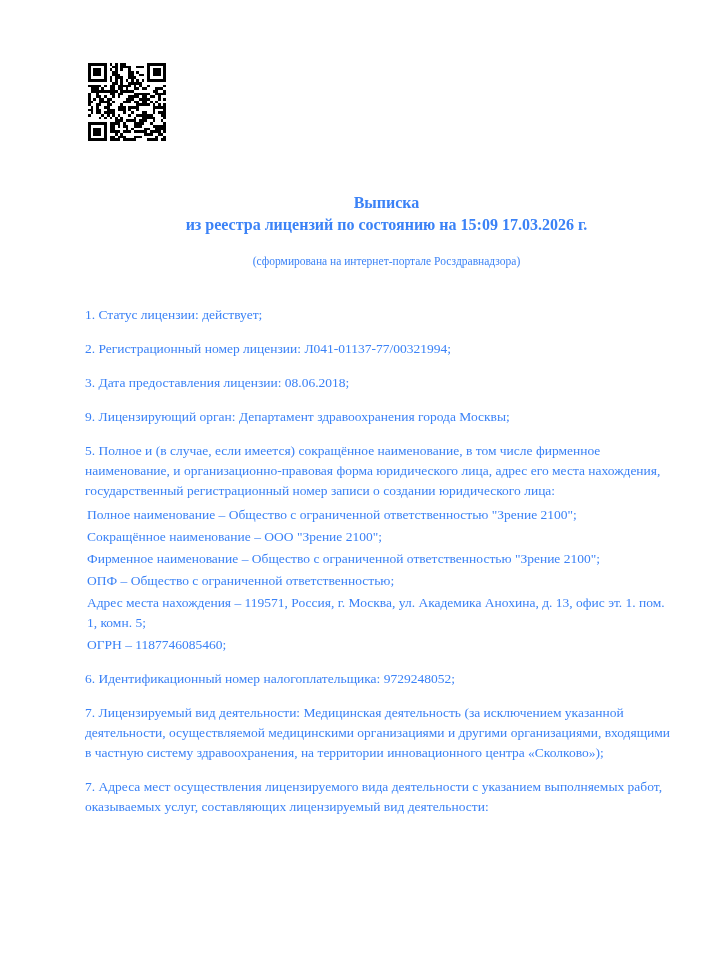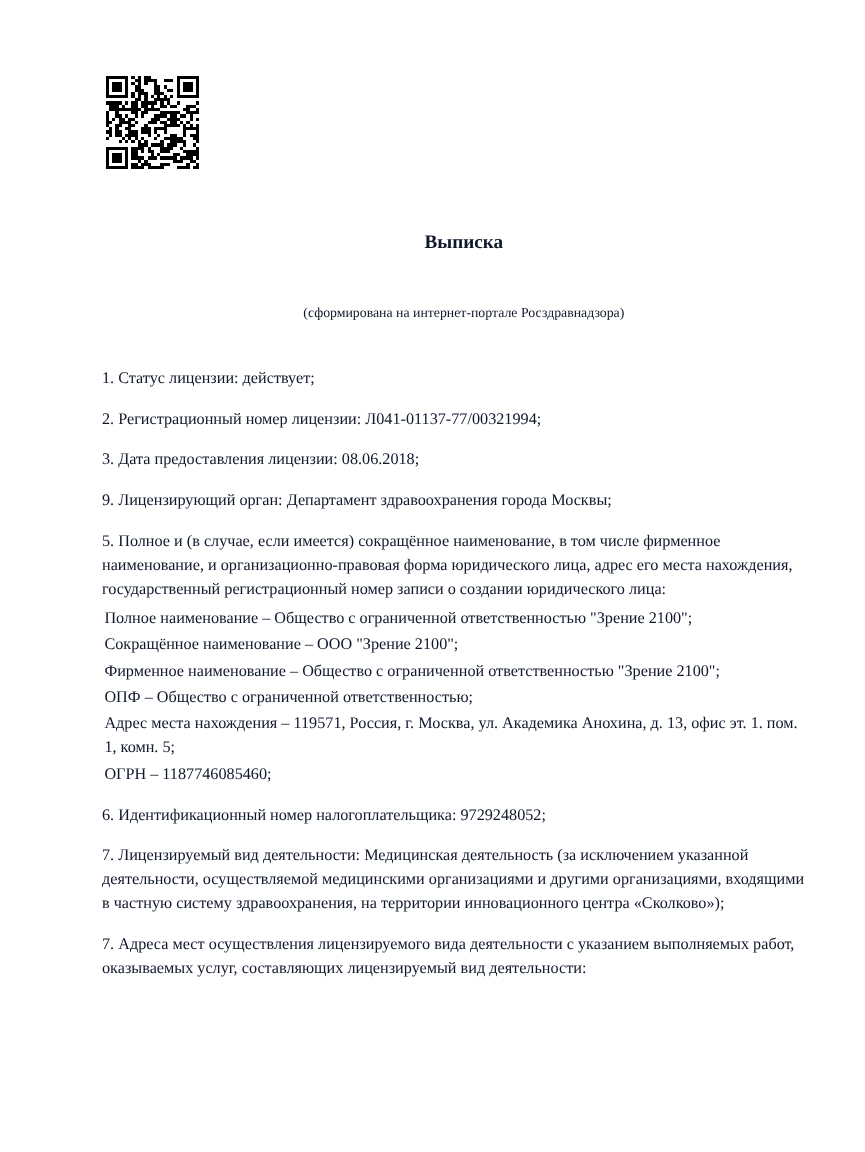--- a/index.html
+++ b/index.html
@@ -1,21 +1,21 @@
 <!DOCTYPE html>
 <html><head>
 <meta charset="utf-8">
 <style>
   html, body { margin: 0; padding: 0; background: #ffffff; }
   .page {
     position: relative;
     width: 721px;
     height: 960px;
     background: #ffffff;
-    color: #0f172a;
+    color: #3b82f6;
     font-family: "Liberation Serif", serif;
     overflow: hidden;
   }
   .qr {
     position: absolute;
     left: 88px;
     top: 62px;
     width: 78px;
     height: 80px;
   }
@@ -500,20 +500,21 @@
         <rect x="23" y="28" width="1" height="1"></rect>
         <rect x="24" y="28" width="1" height="1"></rect>
         <rect x="25" y="28" width="1" height="1"></rect>
         <rect x="27" y="28" width="1" height="1"></rect>
         <rect x="28" y="28" width="1" height="1"></rect>
       </svg>
   </div>
 
   <div class="title-block">
     <div>Выписка</div>
+    <div>из реестра лицензий по состоянию на 15:09 17.03.2026 г.</div>
   </div>
 
   <div class="subtitle">(сформирована на интернет-портале Росздравнадзора)</div>
 
   <div class="doc-body">
     <p class="para">1. Статус лицензии: действует;</p>
     <p class="para">2. Регистрационный номер лицензии: Л041-01137-77/00321994;</p>
     <p class="para">3. Дата предоставления лицензии: 08.06.2018;</p>
     <p class="para">9. Лицензирующий орган: Департамент здравоохранения города Москвы;</p>
     <p class="para">5. Полное и (в случае, если имеется) сокращённое наименование, в том числе фирменное наименование, и организационно-правовая форма юридического лица, адрес его места нахождения, государственный регистрационный номер записи о создании юридического лица:</p>

